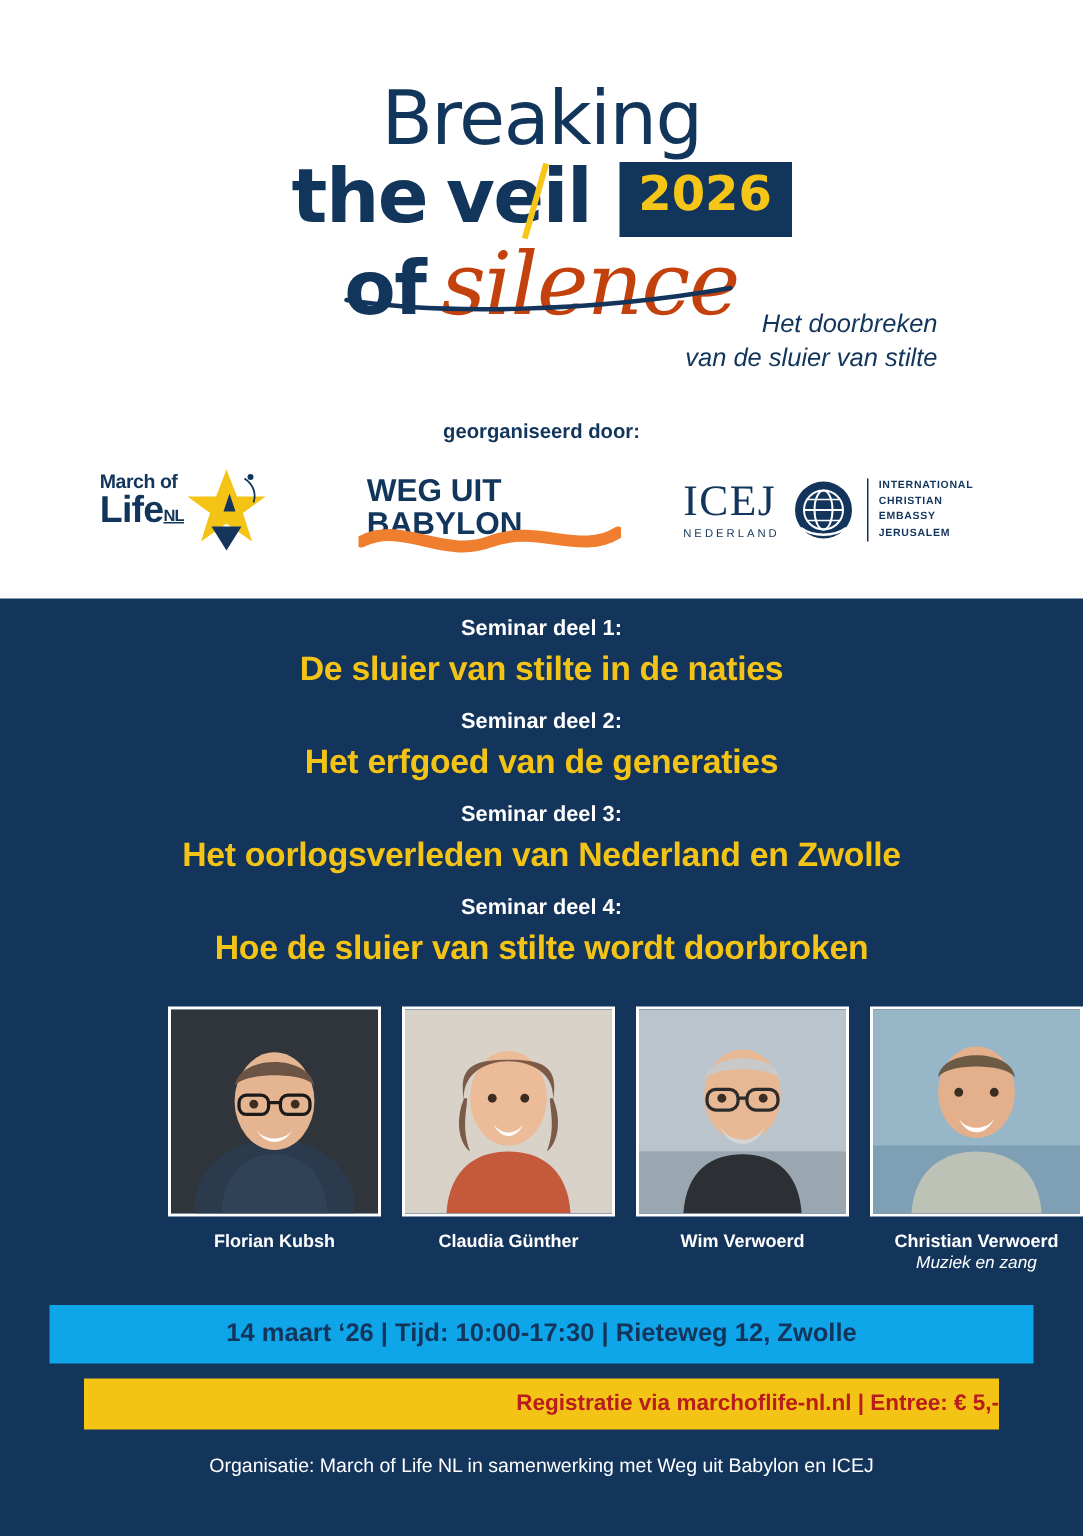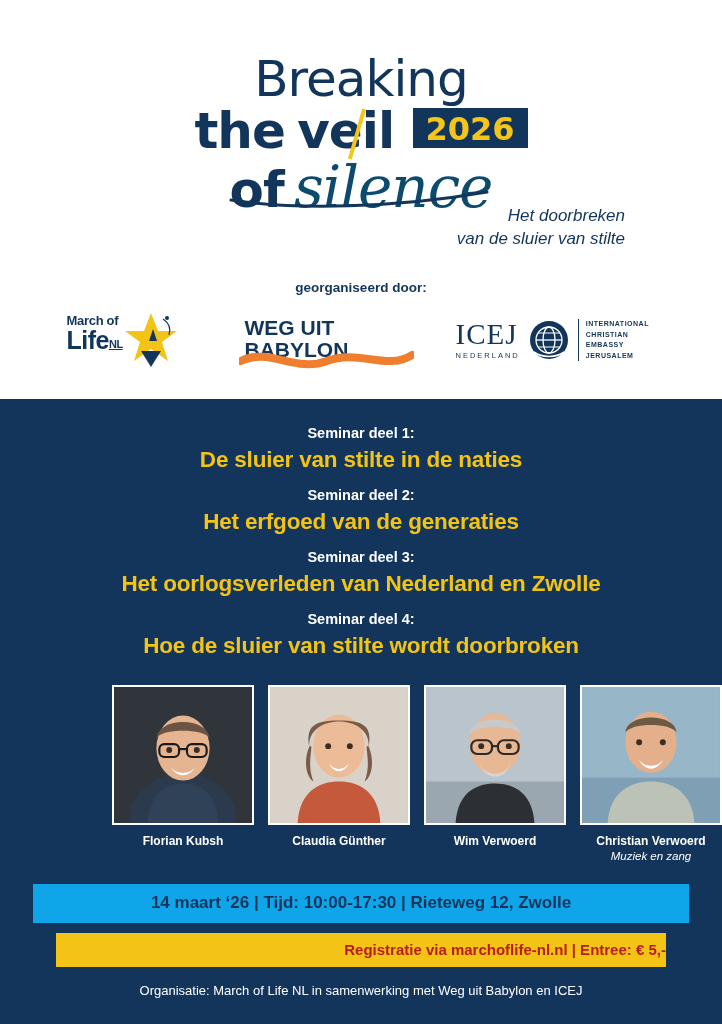--- a/index.html
+++ b/index.html
@@ -69,42 +69,42 @@
     letter-spacing: -1px;
     margin-left: 8px;
   }
   .year-badge {
     display: inline-block;
     background: #12355b;
     color: #f5c518;
     font-family: "DejaVu Sans", sans-serif;
     font-weight: bold;
     font-size: 32px;
-    padding: 5px 13px 3px 13px;
+    padding: 5px 13px 13px 13px;
     margin-left: 14px;
     vertical-align: 8px;
     letter-spacing: 0px;
   }
   .t-row3 {
     margin-top: 2px;
     line-height: 1.0;
     white-space: nowrap;
   }
   .t-of {
     font-family: "DejaVu Sans", sans-serif;
     font-weight: bold;
     font-size: 50px;
     color: #12355b;
     letter-spacing: -1px;
   }
   .t-silence {
     font-family: "DejaVu Serif", serif;
     font-style: italic;
     font-size: 58px;
-    color: #0c4a6e;
+    color: #c2410c;
     margin-left: 6px;
     letter-spacing: -1px;
   }
   .slash {
     position: absolute;
     left: 355px;
     top: 108px;
     width: 4px;
     height: 52px;
     background: #f5c518;
@@ -258,21 +258,21 @@
     letter-spacing: 0.5px;
     border-left: 1px solid #12355b;
     padding-left: 7px;
   }
 
   
   .blue-section {
     background: #13355c;
     flex: 1;
     position: relative;
-    padding-top: 26px;
+    padding-top: 12px;
   }
 
   .seminars {
     text-align: center;
   }
   .sem-label {
     color: #ffffff;
     font-weight: bold;
     font-size: 14.5px;
     margin-top: 14px;

